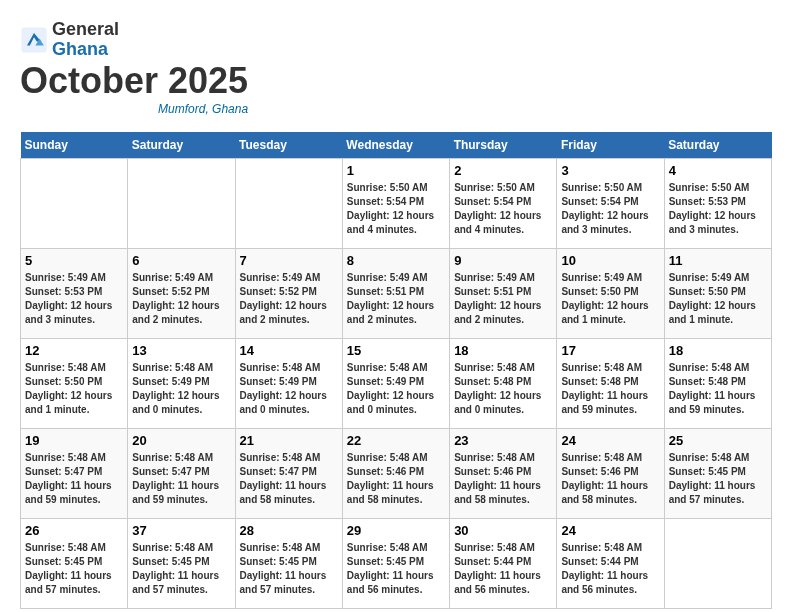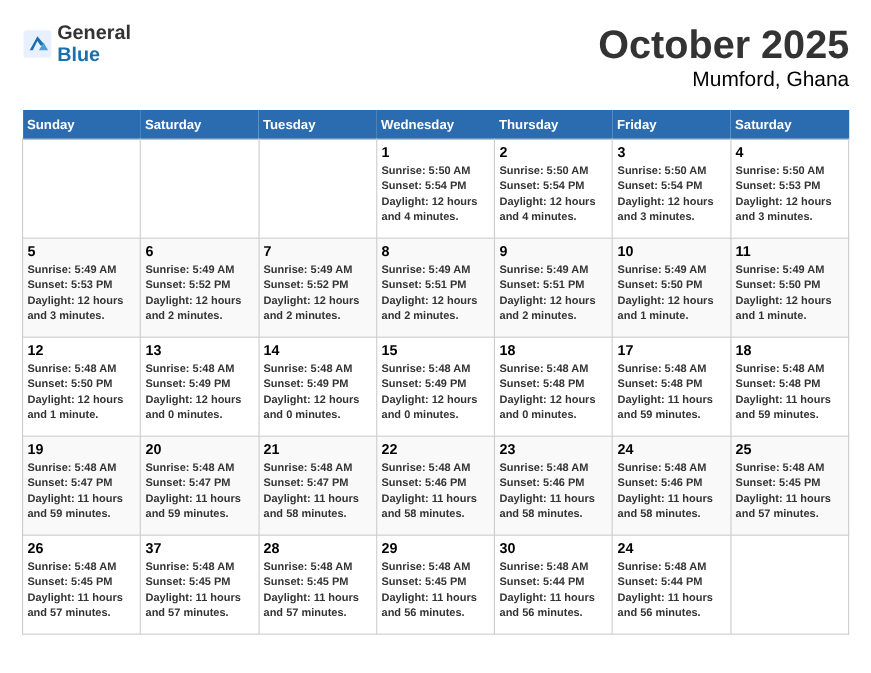--- a/index.html
+++ b/index.html
@@ -8,20 +8,21 @@
       background: #fff;
       width: 792px;
       min-height: 612px;
       padding: 20px;
     }
     .header {
       display: flex;
       justify-content: space-between;
       align-items: flex-start;
       margin-bottom: 16px;
+      flex-direction: column;
     }
     .logo {
       display: flex;
       align-items: center;
     }
     .logo-text {
       display: flex;
       flex-direction: column;
       font-size: 18px;
       font-weight: bold;
@@ -36,23 +37,24 @@
     }
     .month-title {
       text-align: right;
     }
     .month-title h1 {
       font-size: 36px;
       font-weight: bold;
       color: #333;
     }
     .month-title h2 {
-      font-size: 19px;
+      font-size: 12px;
       font-weight: normal;
-      color: #000000;
+      color: #0369a1;
+      font-style: italic;
     }
     table {
       width: 100%;
       border-collapse: collapse;
       font-size: 11px;
     }
     thead tr th {
       background-color: #2b6cb0;
       color: white;
       padding: 6px 4px;
@@ -94,21 +96,21 @@
 
 <div class="header">
   <div class="logo">
     <svg class="logo-icon" viewBox="0 0 40 40">
       <rect x="2" y="2" width="36" height="36" rx="4" fill="#e8f0fe"></rect>
       <polygon points="10,28 20,10 30,22 24,22 20,16 14,28" fill="#1a6faf"></polygon>
       <polygon points="22,28 28,18 34,28" fill="#4a9fd4"></polygon>
     </svg>
     <div class="logo-text">
       <span class="logo-general">General</span>
-      <span class="logo-blue">Blue</span>
+      <span class="logo-blue">Ghana</span>
     </div>
   </div>
   <div class="month-title">
     <h1>October 2025</h1>
     <h2>Mumford, Ghana</h2>
   </div>
 </div>
 
 <table>
   <thead>

